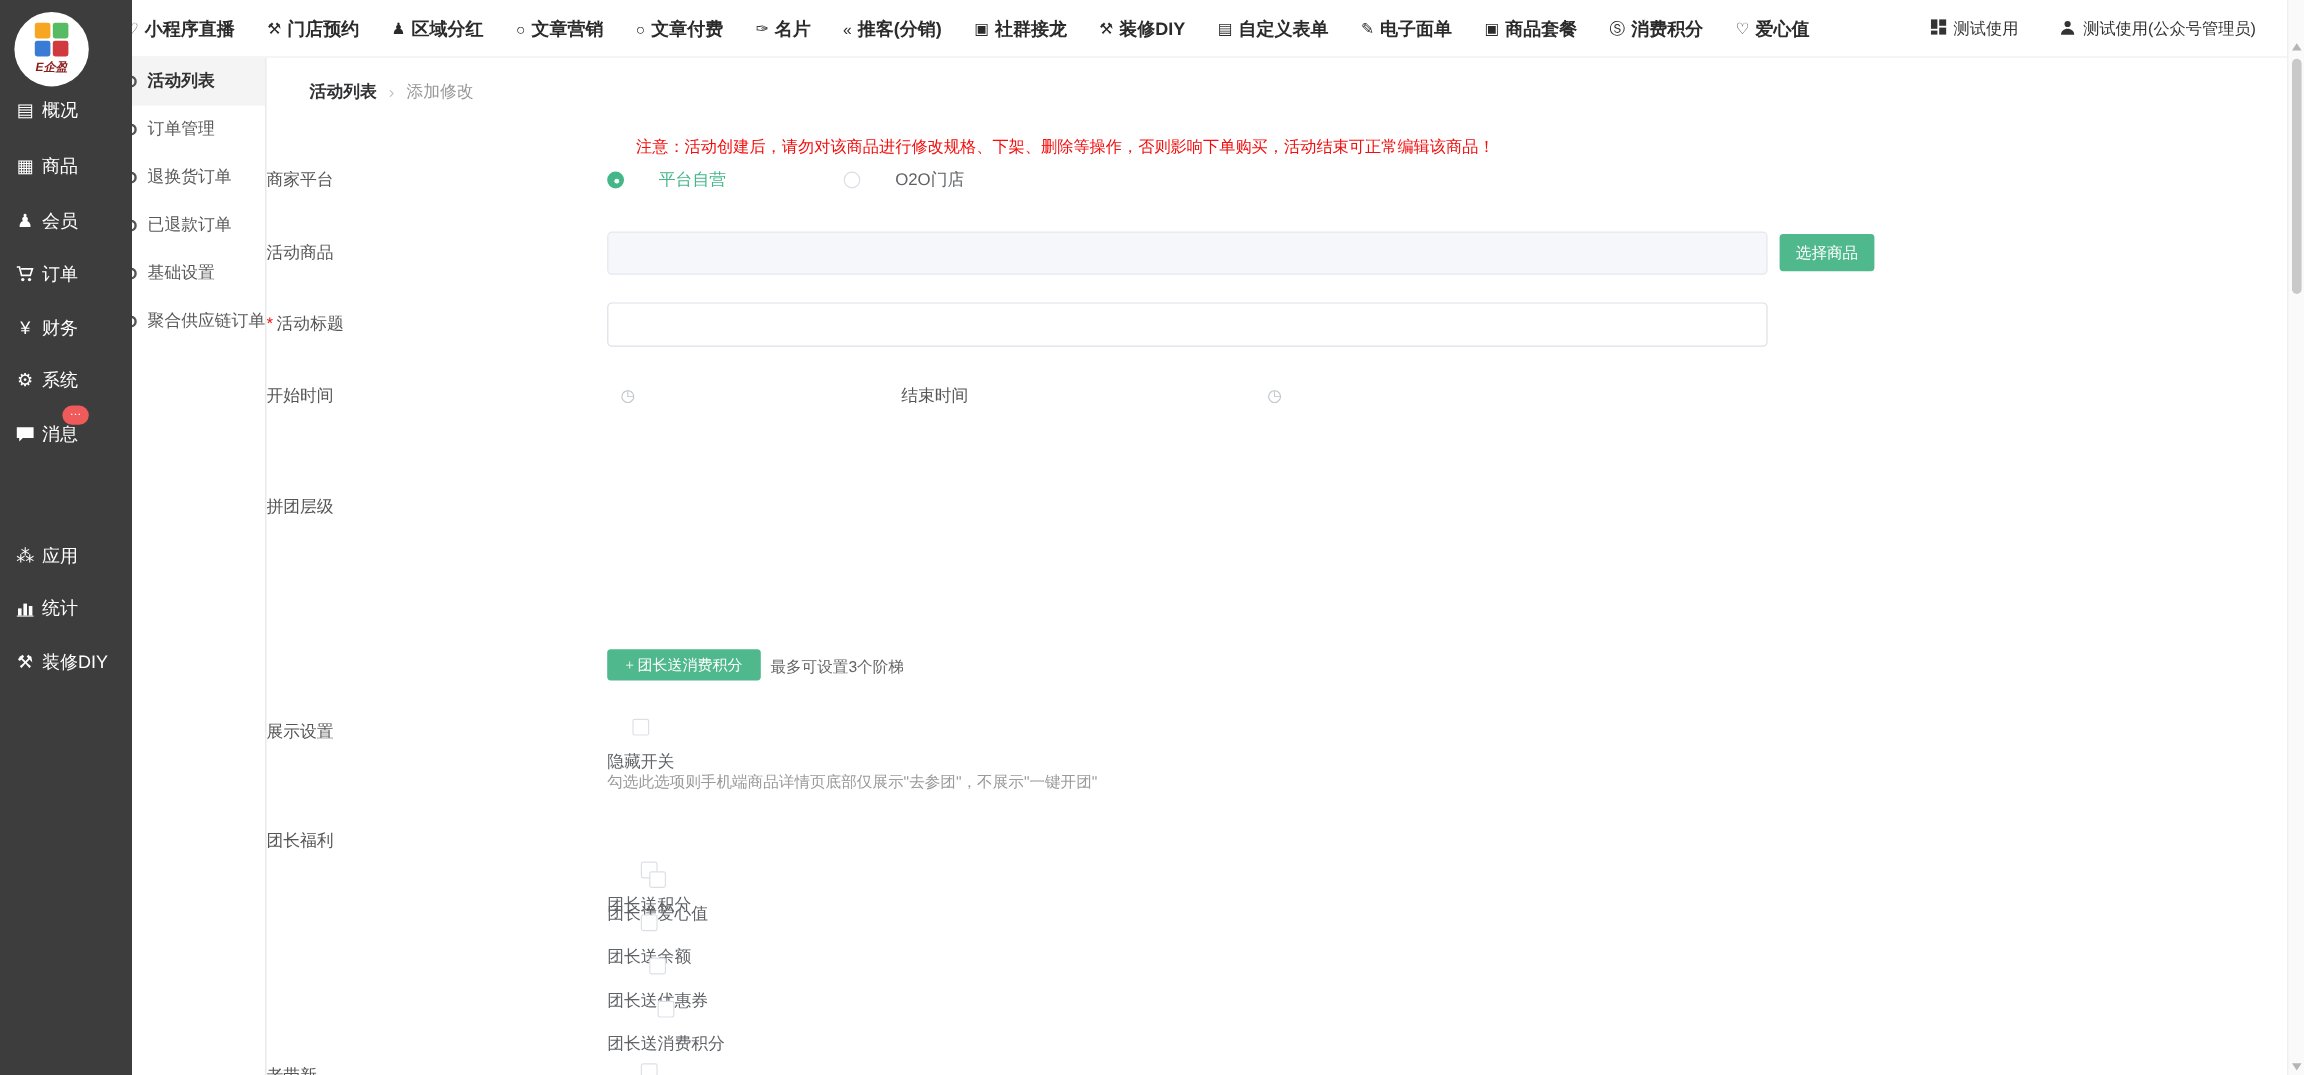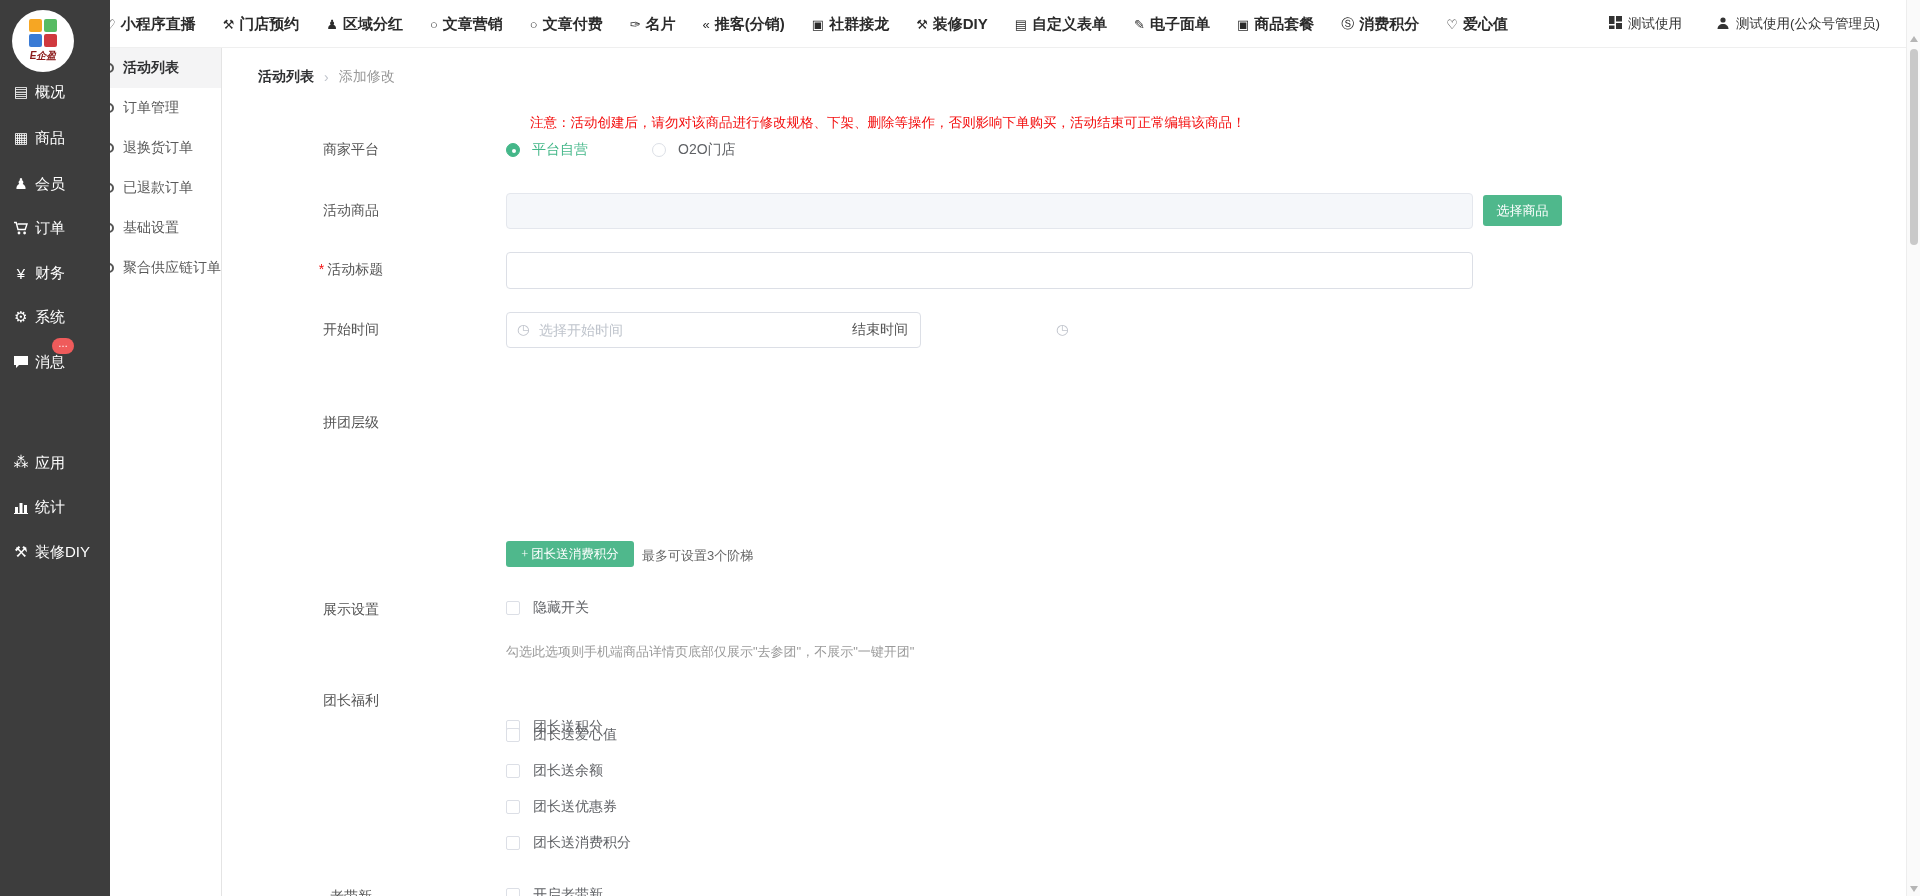--- a/index.html
+++ b/index.html
@@ -46,24 +46,24 @@
 
   
   .content { position:absolute; left:222px; top:48px; right:14px; bottom:0; background:#fff; overflow:hidden; }
   .breadcrumb { position:absolute; left:36px; top:20px; font-size:14px; display:flex; gap:10px; align-items:center; }
   .bc-current { color:#303133; font-weight:bold; }
   .bc-sep { color:#c0c4cc; }
   .bc-page { color:#999; }
 
   .warn { position:absolute; left:308px; top:66px; color:#f30d0d; font-size:13.5px; white-space:nowrap; }
 
-  .f-label { position:absolute; width:258px; text-align:center; font-size:14px; color:#555; white-space:nowrap; }
+  .f-label { position:absolute; width:258px; text-align:left; font-size:14px; color:#555; white-space:nowrap; }
   .req { color:#f30d0d; margin-right:3px; }
 
-  .radio-row { position:absolute; left:284px; display:flex; align-items:center; gap:12px; }
+  .radio-row { position:absolute; left:284px; display:flex; align-items:center; gap:29px; }
   .radio { width:14px; height:14px; border:1px solid #dcdfe6; border-radius:50%; background:#fff; position:relative; flex:0 0 14px; }
   .radio.checked { background:#44b789; border-color:#44b789; }
   .radio.checked::after { content:""; position:absolute; left:5px; top:5px; width:4px; height:4px; border-radius:50%; background:#fff; }
   .radio-lbl { font-size:14px; color:#606266; }
   .radio-lbl.on { color:#44b789; }
   .radio-gap { width:40px; }
 
   .inp { position:absolute; height:36px; border:1px solid #dcdfe6; border-radius:4px; background:#fff;
     font-size:14px; color:#333; padding:0 12px; font-family:"Liberation Sans","DejaVu Sans",sans-serif; }
   .inp::placeholder { color:#bfc4cc; }
@@ -77,21 +77,21 @@
   .note-red { position:absolute; left:284px; color:#f30d0d; font-size:13px; white-space:nowrap; }
   .note-gray { position:absolute; left:284px; color:#9a9a9a; font-size:13px; white-space:nowrap; }
 
   .tbl-wrap { position:absolute; left:284px; top:359px; width:967px; height:128px; background:#ececec; padding:10px 2px; }
   .tbl { background:#fff; height:108px; position:relative; }
   .tbl-head { position:relative; height:40px; border-bottom:1px solid #d9d9d9; }
   .tbl-head span { position:absolute; top:12px; font-size:13.5px; font-weight:bold; color:#5a5a5a; white-space:nowrap; }
   .tbl-empty { height:67px; display:flex; align-items:center; justify-content:center; color:#a8a8a8; font-size:14px; }
 
   .cb { width:14px; height:14px; border:1px solid #dcdfe6; border-radius:2px; background:#fff; flex:0 0 14px; }
-  .cb-row { position:absolute; left:284px; display:flex; align-items:center; gap:13px; cursor:pointer; }
+  .cb-row { position:absolute; left:284px; display:flex; align-items:center; gap:13px; cursor:pointer;flex-direction:column; }
   .cb-lbl { font-size:14px; color:#606266; white-space:nowrap; }
 
   
   .scrollbar { position:absolute; right:0; top:0; width:14px; height:896px; background:#fafafa; border-left:1px solid #ededed; z-index:10; }
   .sb-thumb { position:absolute; left:3px; top:49px; width:8px; height:196px; background:#c9c9c9; border-radius:4px; }
   .sb-up { position:absolute; left:3px; top:36px; width:0; height:0; border-left:4px solid transparent;
     border-right:4px solid transparent; border-bottom:6px solid #b5b5b5; }
   .sb-down { position:absolute; left:3px; bottom:4px; width:0; height:0; border-left:4px solid transparent;
     border-right:4px solid transparent; border-top:6px solid #b5b5b5; }
 </style>
@@ -298,21 +298,20 @@
 
     <div class="f-label" style="top:154px">活动商品</div>
     <input class="inp gray" style="left: 284px; top: 145px; width: 967px;" readonly="" value="">
     <button class="btn" style="left:1261px; top:147px; width:79px; height:31px;">选择商品</button>
 
     <div class="f-label" style="top:213px"><span class="req">*</span><span>活动标题</span></div>
     <input class="inp" style="left: 284px; top: 204px; width: 967px; height: 37px;" value="">
 
     <div class="f-label" style="top:273px">开始时间</div>
     <span class="clock" style="left:295px; top:273px;">◷</span>
-    <input class="inp time" style="left: 284px; top: 264px; width: 415px;" placeholder="选择开始时间">
     <div class="f-label" style="top:273px; left:529px; width:258px;">结束时间</div>
     <span class="clock" style="left:834px; top:273px;">◷</span>
 
     <div class="f-label" style="top:366px">拼团层级</div>
     <button class="btn" style="left:284px; top:493px; width:128px; height:26px; font-size:12.5px;"><span>+</span> <span>团长送消费积分</span></button>
     <div class="note-gray" style="left:420px; top:499px; color:#666;">最多可设置3个阶梯</div>
 
     <div class="f-label" style="top:553px">展示设置</div>
     <div class="cb-row" style="top:551px">
       <span class="cb"></span>

